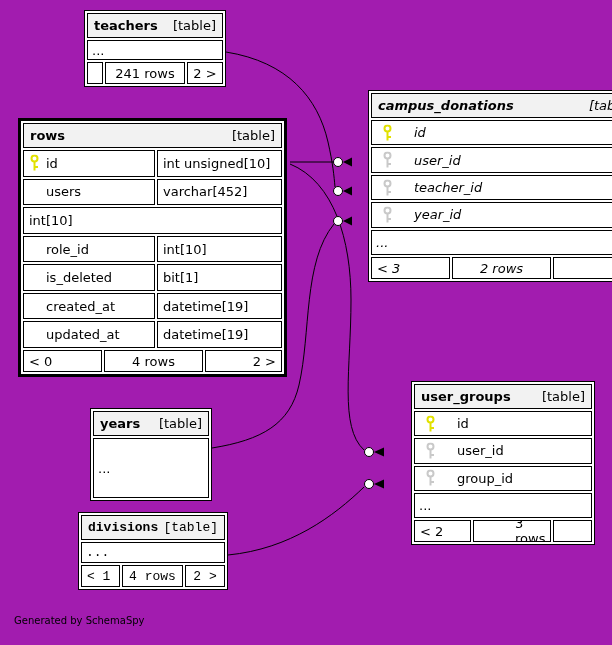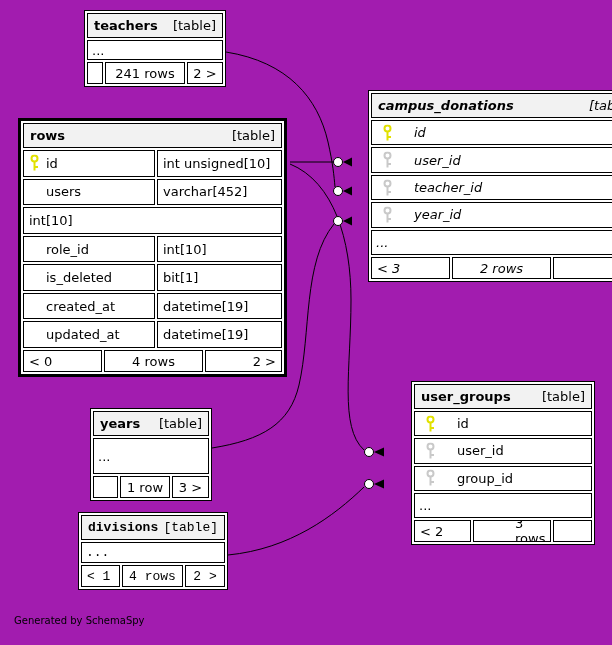--- a/index.html
+++ b/index.html
@@ -310,31 +310,20 @@
   <div class="tbl" id="t-years">
     <div class="hdr">
       <span class="tname">years</span>
       <span class="ttag">[table]</span>
     </div>
     <div class="row ellipsis">
       <div class="cell">
           <span>...</span>
         </div>
     </div>
-    <div class="row foot">
-      <div class="cell f1">
-          <span></span>
-        </div>
-      <div class="cell f2">
-          <span>1 row</span>
-        </div>
-      <div class="cell f3">
-          <span>3 &gt;</span>
-        </div>
-    </div>
   </div>
 
   <div class="tbl" id="t-divisions">
     <div class="hdr">
       <span class="tname">divisions</span>
       <span class="ttag">[table]</span>
     </div>
     <div class="row ellipsis">
       <div class="cell">
           <span>...</span>

